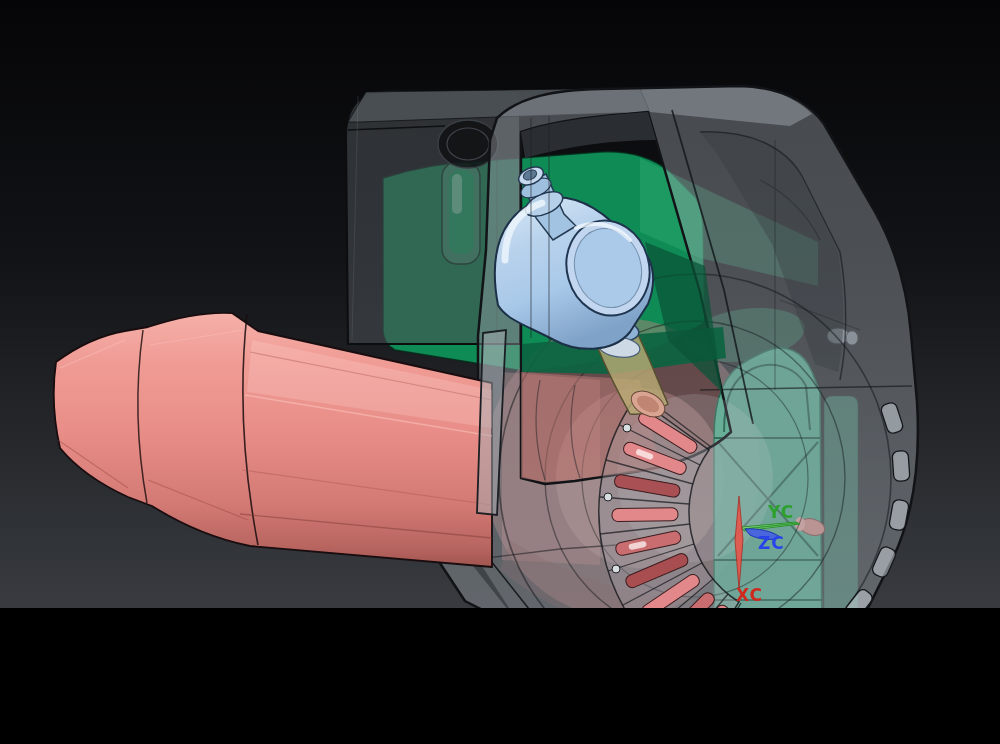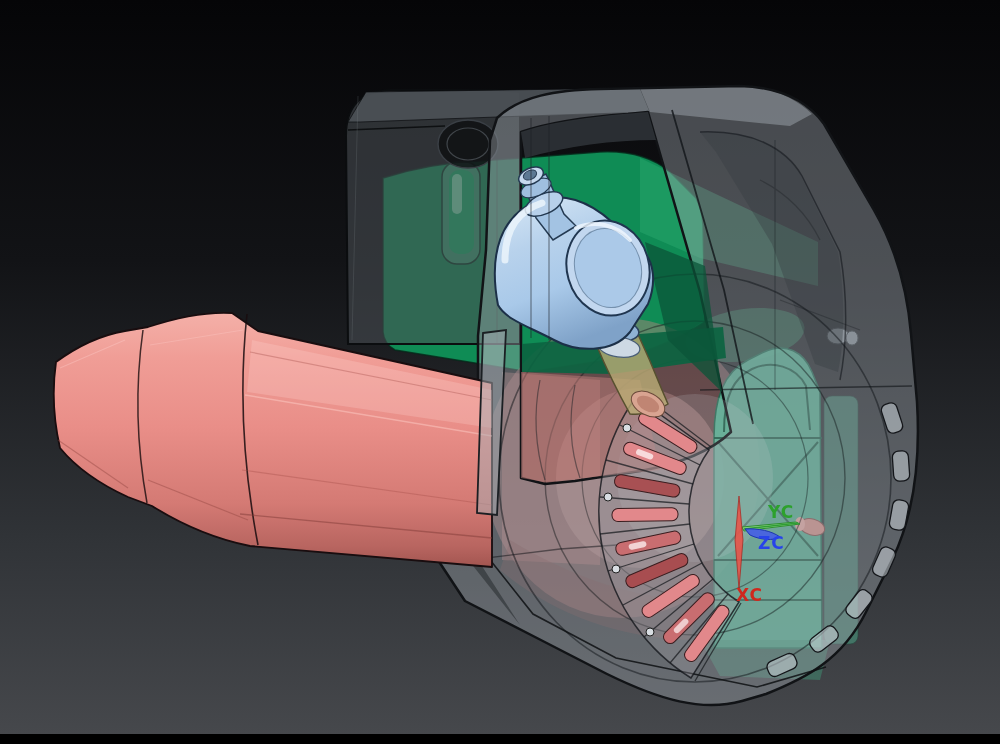--- a/index.html
+++ b/index.html
@@ -1,16 +1,16 @@
 <!DOCTYPE html>
 <html><head>
 <meta charset="utf-8">
 <style>
   html,body{margin:0;padding:0;background:#000;}
-  .stage{width:1000px;height:734px;position:relative;overflow:hidden;
+  .stage{width:1000px;height:608px;position:relative;overflow:hidden;
          font-family:"DejaVu Sans","Liberation Sans",sans-serif;}
   svg{display:block;}
   text.wcs{font-size:17px;font-weight:600;letter-spacing:1px;}
 </style>
 </head>
 <body>
 
 <div class="stage">
 <svg width="1000" height="744" viewBox="0 0 1000 744">
   <defs>

